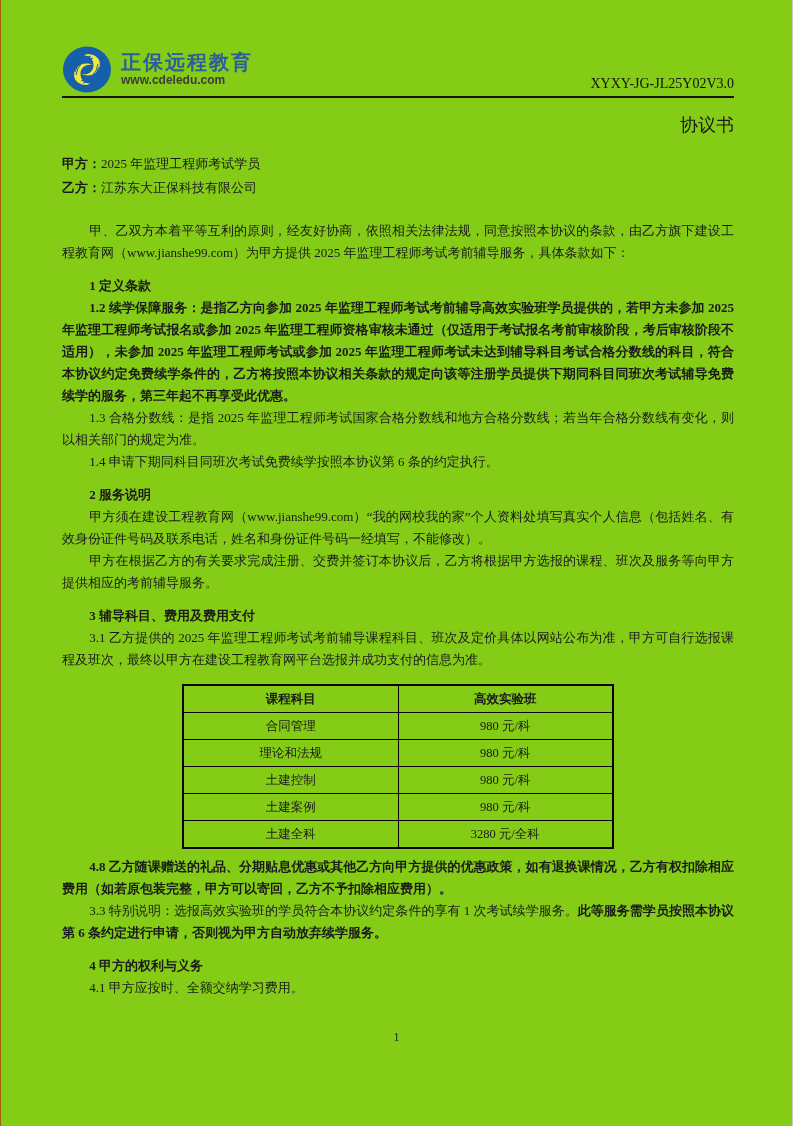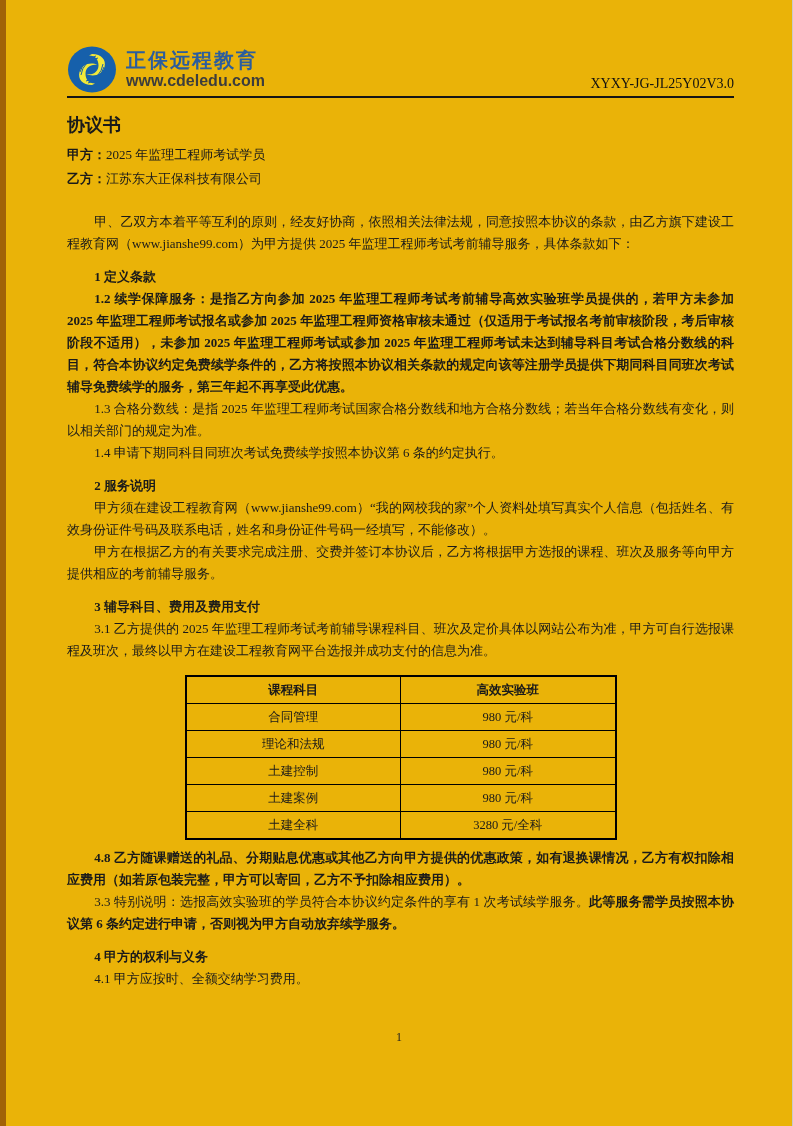--- a/index.html
+++ b/index.html
@@ -1,22 +1,22 @@
 <!DOCTYPE html>
 <html><head>
 <meta charset="utf-8">
 <style>
   html,body{margin:0;padding:0;background:#ffffff;}
   .page{
     position:relative;
     width:793px;height:1126px;
     box-sizing:border-box;
     margin:0 auto;
-    background:#eab308;
-    border-left:6px solid #a16207;
+    background:#84cc16;
+    border-left:1px solid #a16207;
     border-right:1px solid #c9c9c9;
     padding:46px 58px 0 61px;
     overflow:hidden;
     font-family:"Liberation Serif","DejaVu Serif",serif;
     color:#1a1a1a;
     font-size:13px;
   }
   
   .header{
     display:flex;justify-content:space-between;align-items:flex-end;
@@ -24,25 +24,25 @@
     padding-bottom:3px;
   }
   .logo-row{display:flex;align-items:center;gap:9px;}
   .brand-text{display:flex;flex-direction:column;line-height:1.15;}
   .brand-name{
     font-family:"Liberation Sans","DejaVu Sans",sans-serif;
     font-weight:bold;font-size:20px;letter-spacing:2px;color:#2b5d9e;
   }
   .brand-url{
     font-family:"Liberation Sans","DejaVu Sans",sans-serif;
-    font-weight:bold;font-size:16px;color:#3d3d3d;
+    font-weight:bold;font-size:12px;color:#3d3d3d;
   }
   .doc-code{font-size:14px;color:#111;padding-bottom:1px;}
   
-  .title{text-align:left;font-weight:bold;font-size:18px;margin:15px 0 6px 0;}
+  .title{text-align:right;font-weight:normal;font-size:18px;margin:15px 0 15px 0;}
   
   .party{line-height:24px;}
   .party .label{font-weight:bold;margin-top:39px;}
   .spacer{height:20px;}
   .heading{font-weight:bold;line-height:22px;margin-top:11px;padding-left:2.1em;}
   .para{line-height:22px;text-indent:2.1em;text-align:justify;}
   .b{font-weight:bold;}
   .u{margin-top:8px;}
   
   .pricing{

